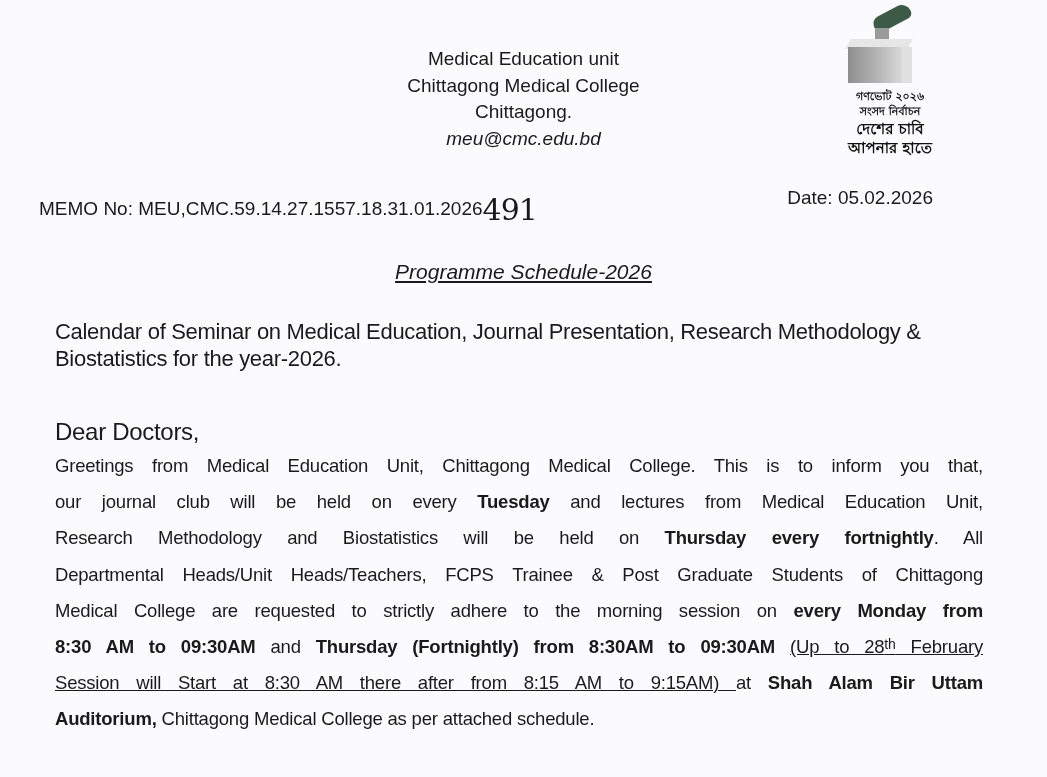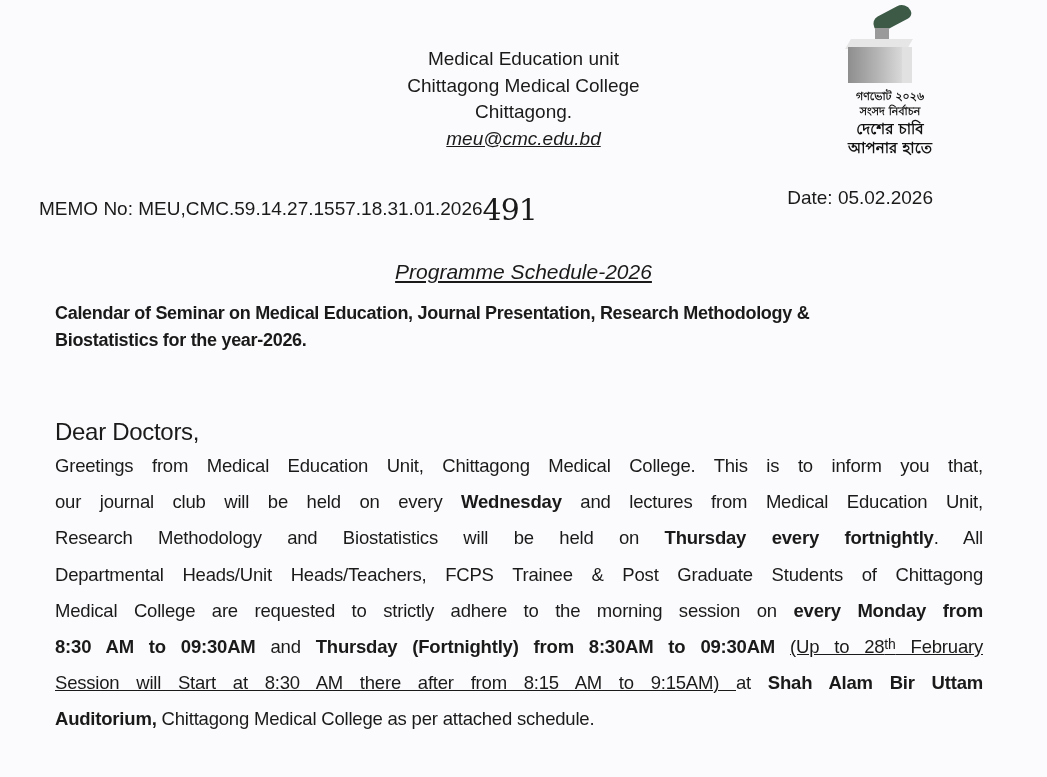--- a/index.html
+++ b/index.html
@@ -7,21 +7,21 @@
     width:1047px; height:777px; overflow:hidden;
     background:#fbfbfd;
     color:#1a1a1a;
     font-family:"Liberation Sans", "DejaVu Sans", sans-serif;
     position:relative;
   }
   .header-block {
     position:absolute; left:0; top:46px; width:1047px;
     text-align:center; font-size:19px; line-height:26.5px;
   }
-  .header-block .email { font-style:italic; text-decoration:underline; }
+  .header-block .email { font-style:italic; }
   .logo {
     position:absolute; left:828px; top:4px; width:124px; height:160px;
   }
   .logo .box {
     position:absolute; left:20px; top:43px; width:54px; height:36px;
     background:linear-gradient(90deg,#8e8e8e,#b5b5b5 55%,#d9d9d9);
   }
   .logo .box-top {
     position:absolute; left:20px; top:35px; width:62px; height:10px;
     background:#e6e6e6; transform:skewX(-30deg);
@@ -53,25 +53,24 @@
   .memo-row .handwritten {
     font-family:"DejaVu Serif", serif; font-size:30px; position:relative; top:5px;
     letter-spacing:-1px;
   }
   .memo-row .date { position:absolute; right:6px; top:0; }
   .title {
     position:absolute; left:0; top:260px; width:1047px; text-align:center;
     font-size:21px; font-style:italic; text-decoration:underline;
   }
   .subject {
-    position:absolute; left:55px; top:300px; width:900px;
-    font-size:18px; line-height:27px;
+    position:absolute; left:55px; top:318px; width:900px;
+    font-size:22px; line-height:27px;
     font-family:"Liberation Sans Narrow","Liberation Sans", sans-serif;
     letter-spacing:-0.3px;
-    font-weight:bold;
   }
   .salutation {
     position:absolute; left:55px; top:418px; font-size:24px; letter-spacing:-0.3px;
   }
   .body-text {
     position:absolute; left:55px; top:448px; width:928px;
     font-size:18.5px; line-height:36.2px; text-align:justify;
     letter-spacing:-0.2px;
   }
   .body-text .line { display:block; text-align:justify; text-align-last:justify; height:36.2px; white-space:nowrap; }
@@ -111,20 +110,20 @@
 
 <div class="subject">
   <div>Calendar of Seminar on Medical Education, Journal Presentation, Research Methodology &amp;</div>
   <div>Biostatistics for the year-2026.</div>
 </div>
 
 <div class="salutation">Dear Doctors,</div>
 
 <div class="body-text">
   <span class="line"><span>Greetings from Medical Education Unit, Chittagong Medical College. This is to inform you that,</span></span>
-  <span class="line"><span>our journal club will be held on every </span><span class="b">Wednesday</span><span> and lectures from Medical Education Unit,</span></span>
+  <span class="line"><span>our journal club will be held on every </span><span class="b">Tuesday</span><span> and lectures from Medical Education Unit,</span></span>
   <span class="line"><span>Research Methodology and Biostatistics will be held on </span><span class="b">Thursday every fortnightly</span><span>. All</span></span>
   <span class="line"><span>Departmental Heads/Unit Heads/Teachers, FCPS Trainee &amp; Post Graduate Students of Chittagong</span></span>
   <span class="line"><span>Medical College are requested to strictly adhere to the morning session on </span><span class="b">every Monday from</span></span>
   <span class="line"><span class="b">8:30 AM to 09:30AM</span><span> and </span><span class="b">Thursday (Fortnightly) from 8:30AM to 09:30AM</span><span> </span><span class="u"><span>(Up to 28</span><sup>th</sup><span> February</span></span></span>
   <span class="line"><span class="u">Session will Start at 8:30 AM there after from 8:15 AM to 9:15AM) </span><span>at </span><span class="b">Shah Alam Bir Uttam</span></span>
   <span class="line last"><span class="b">Auditorium,</span><span> Chittagong Medical College as per attached schedule.</span></span>
 </div>
 
 </body></html>

